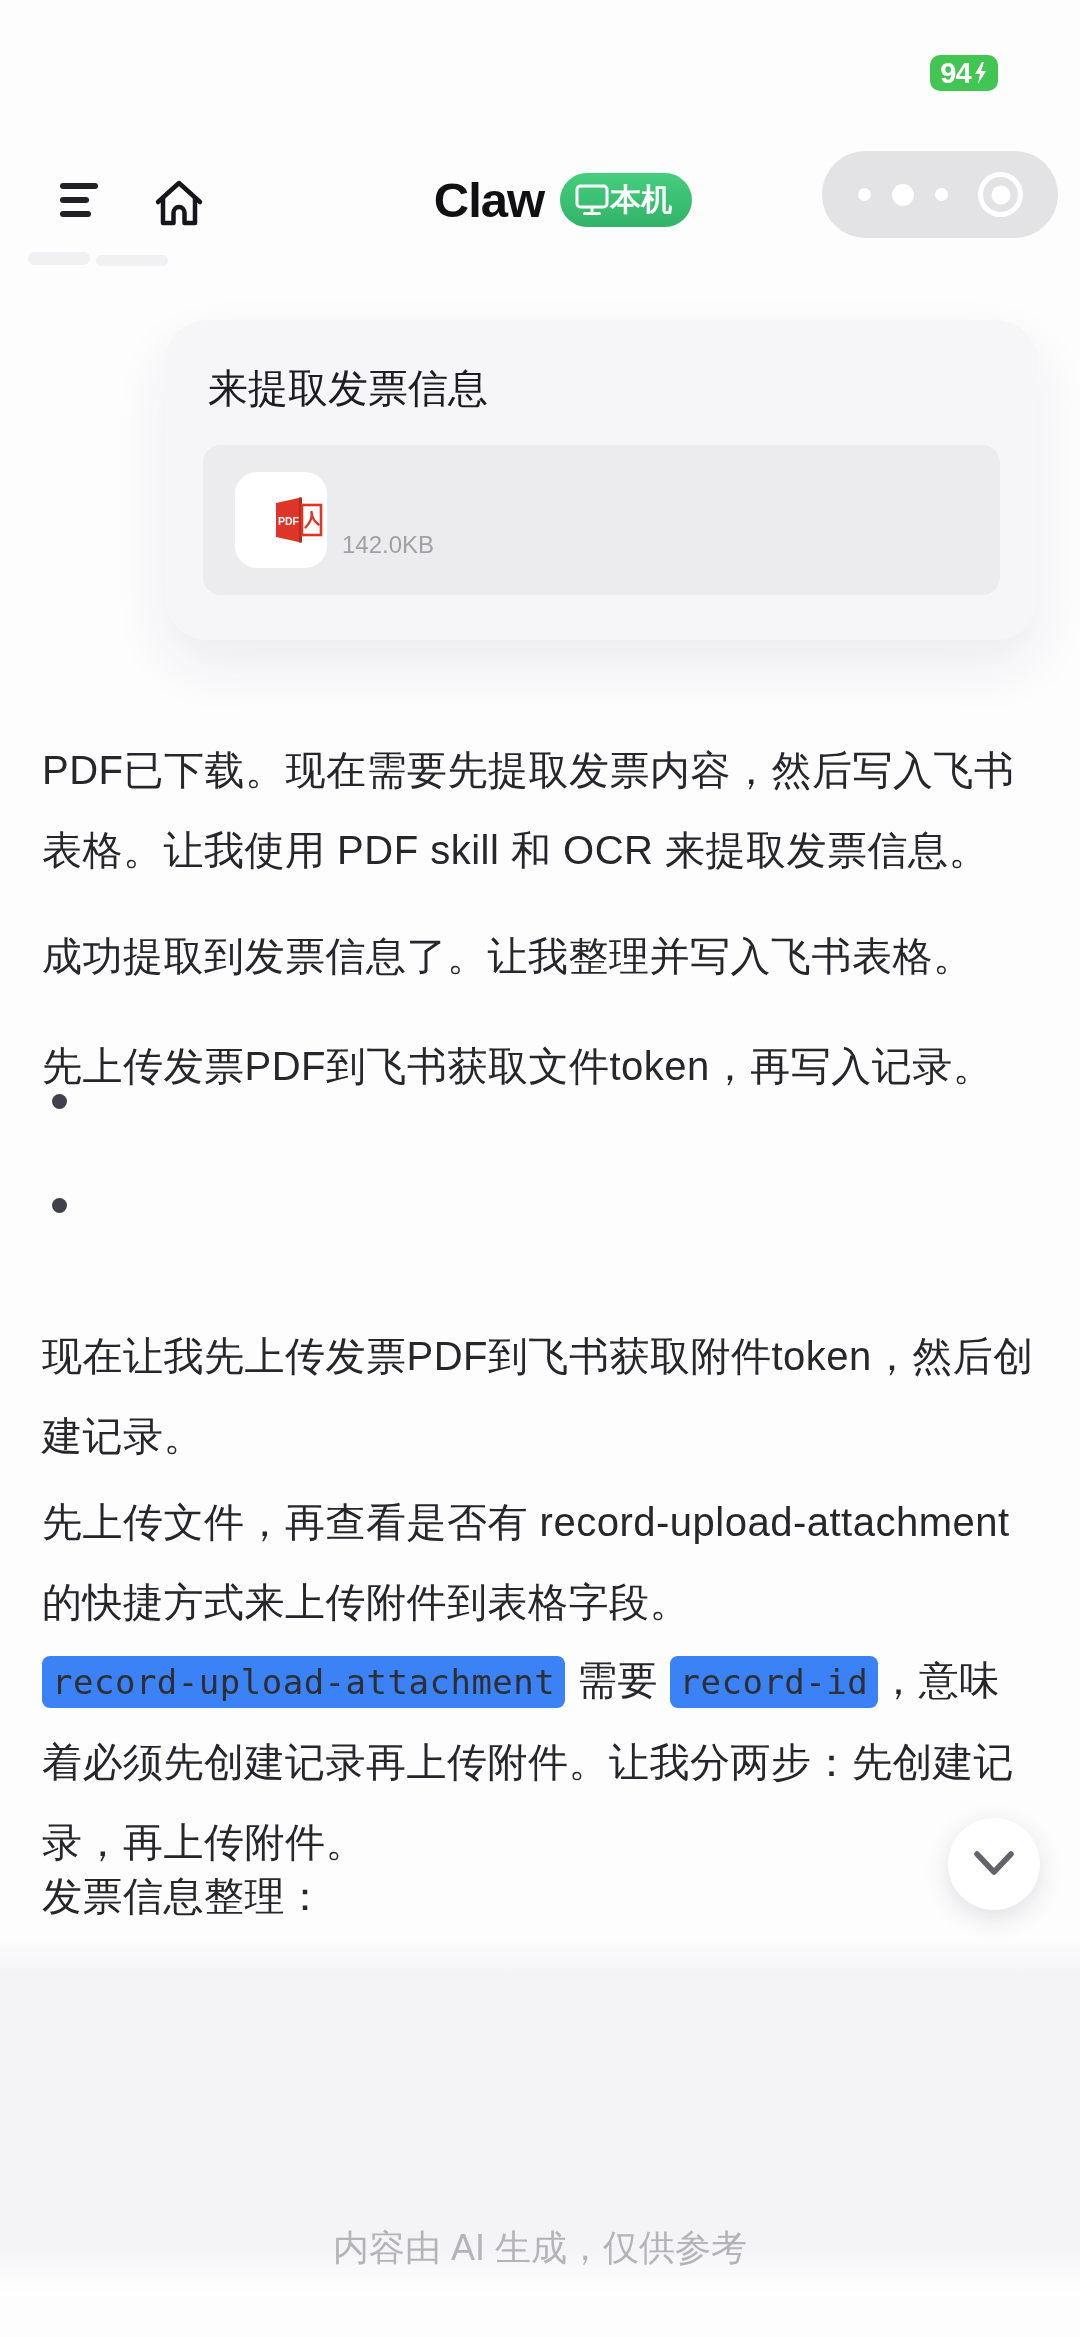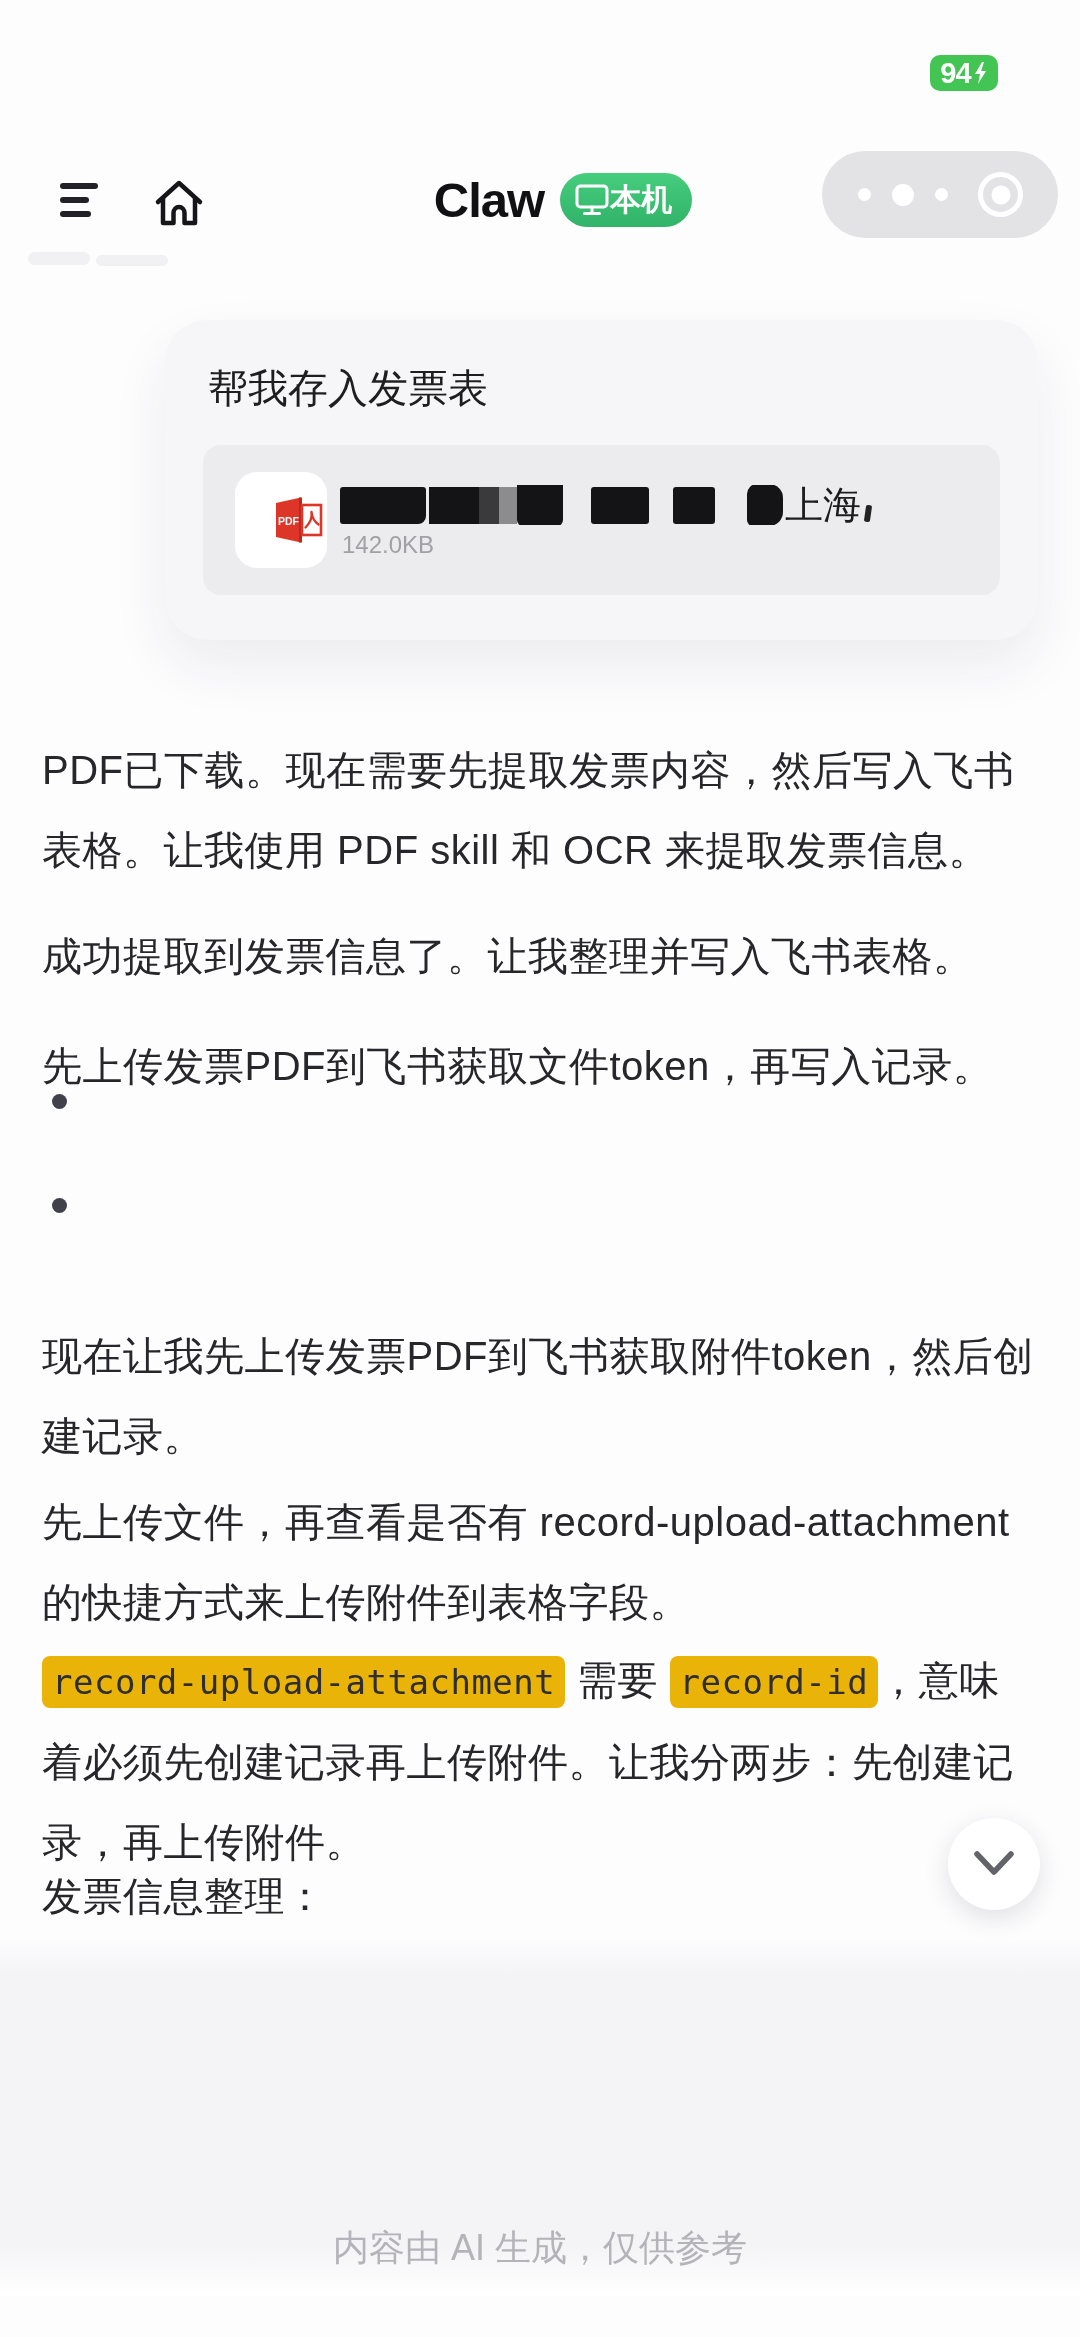--- a/index.html
+++ b/index.html
@@ -101,21 +101,21 @@
   
   .assistant { position: absolute; left: 0; top: 0; width: 1080px; }
   .msg-p {
     position: absolute; left: 42px; width: 995px;
     font-size: 40px; line-height: 80px; color: #27272b;
     letter-spacing: 0.5px;
   }
   .inline-code {
     font-family: "DejaVu Sans Mono", monospace;
     font-size: 34px; color: #2e2e33;
-    background: #eab308; border-radius: 8px;
+    background: #3b82f6; border-radius: 8px;
     padding: 6px 10px;
   }
   .bullet-row { position: absolute; left: 52px; height: 90px; width: 900px; }
   .bullet-dot { position: absolute; left: 0; top: 12px; width: 15px; height: 15px; border-radius: 50%; background: #41414b; }
 
   
   .scroll-down-btn {
     position: absolute; left: 948px; top: 1818px; width: 92px; height: 92px;
     border-radius: 50%; background: #ffffff;
     box-shadow: 0 8px 26px rgba(30, 30, 50, 0.13);
@@ -176,50 +176,33 @@
         <b></b>
       </div>
     <div class="capsule-circle"></div>
   </div>
 
   <div class="scroll-hint a"></div>
   <div class="scroll-hint b"></div>
 </div>
 
 <div class="user-bubble">
-  <div class="user-text">帮我存入发票表</div>
+  <div class="user-text">来提取发票信息</div>
 
   <div class="file-card">
     <div class="file-icon-tile">
       <svg width="56" height="52" viewBox="0 0 56 52">
         <path d="M6 9 L31 3.5 V48.5 L6 43 Z" fill="#dd3527"></path>
         <rect x="29" y="3.5" width="3" height="45" fill="#b52a1f"></rect>
         <rect x="32" y="11" width="19" height="30" fill="#ffffff" stroke="#dd3527" stroke-width="2.6"></rect>
         <path d="M41.5 18 C42.5 24 39 30 35.5 33.5 M41.5 18 C42 23 45 28 48.5 30.5" stroke="#dd3527" stroke-width="2.4" fill="none" stroke-linecap="round"></path>
         <text x="8" y="31" font-family="Liberation Sans, sans-serif" font-size="10.5" font-weight="bold" fill="#ffffff">PDF</text>
       </svg>
     </div>
     <div class="file-info">
-      <div class="file-name-row">
-
-        <span class="redact" style="width:86px; border-radius:3px 3px 8px 3px;"></span>
-          <span class="rspace" style="width:3px;"></span>
-        <span class="redact" style="width:50px;"></span>
-          <span class="redact g1" style="width:20px;"></span>
-          <span class="redact g2" style="width:18px;"></span>
-          <span class="redact" style="width:46px; height:41px; border-radius:0 0 6px 6px;"></span>
-        <span class="rspace" style="width:28px;"></span>
-        <span class="redact" style="width:58px; border-radius:3px;"></span>
-        <span class="rspace" style="width:24px;"></span>
-        <span class="redact" style="width:42px; border-radius:3px;"></span>
-        <span class="rspace" style="width:32px;"></span>
-        <span class="redact blob" style="width:36px;"></span>
-        <span class="file-name-suffix">上海</span>
-        <span class="after-tick"></span>
-      </div>
       <div class="file-size">142.0KB</div>
     </div>
   </div>
 </div>
 
 <div class="assistant">
     <p class="msg-p" style="top: 730px;">PDF已下载。现在需要先提取发票内容，然后写入飞书表格。让我使用 PDF skill 和 OCR 来提取发票信息。</p>
     <p class="msg-p" style="top: 916px;">成功提取到发票信息了。让我整理并写入飞书表格。</p>
     <p class="msg-p" style="top: 1026px;">先上传发票PDF到飞书获取文件token，再写入记录。</p>
     <div class="bullet-row" style="top: 1082px;"><span class="bullet-dot"></span><span></span></div>

